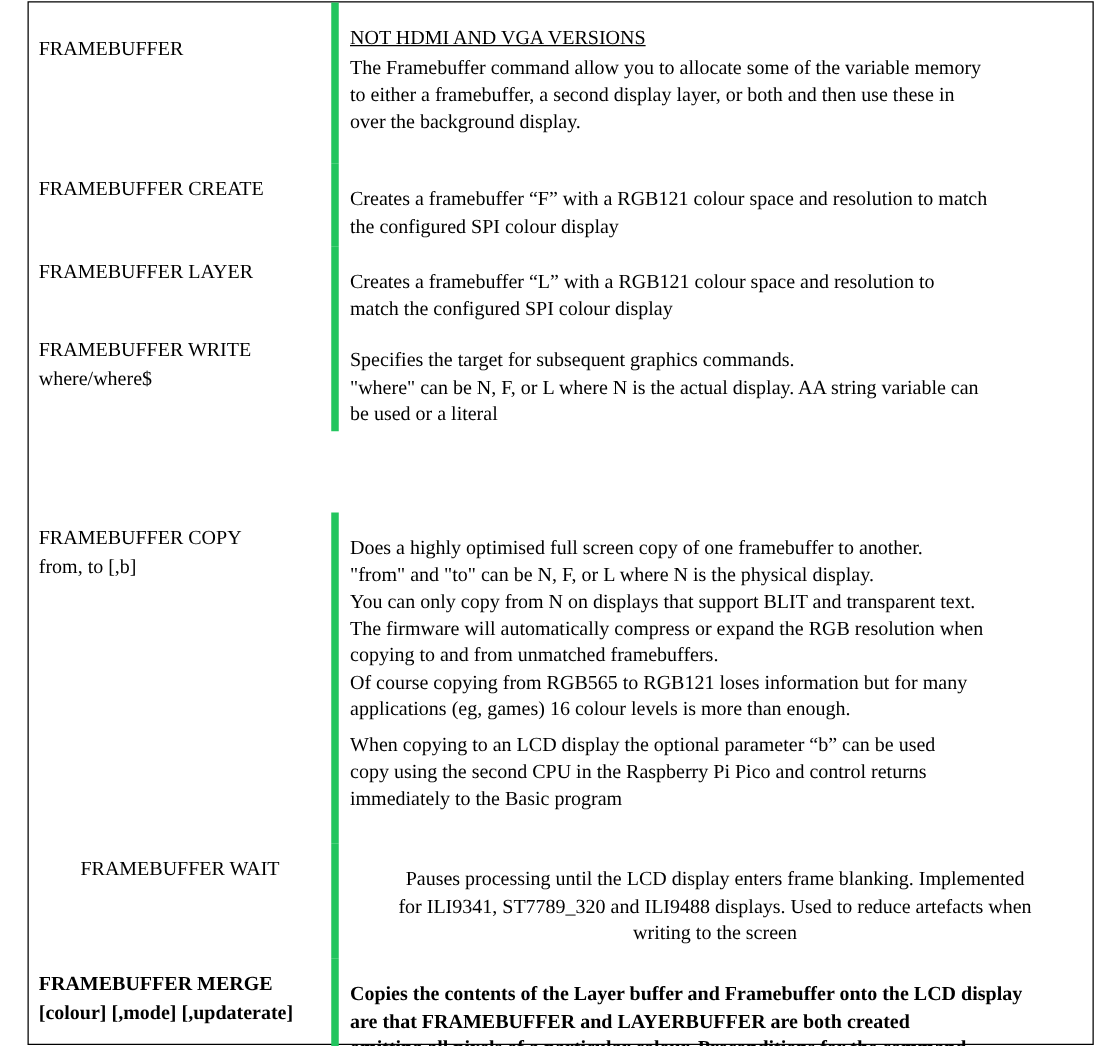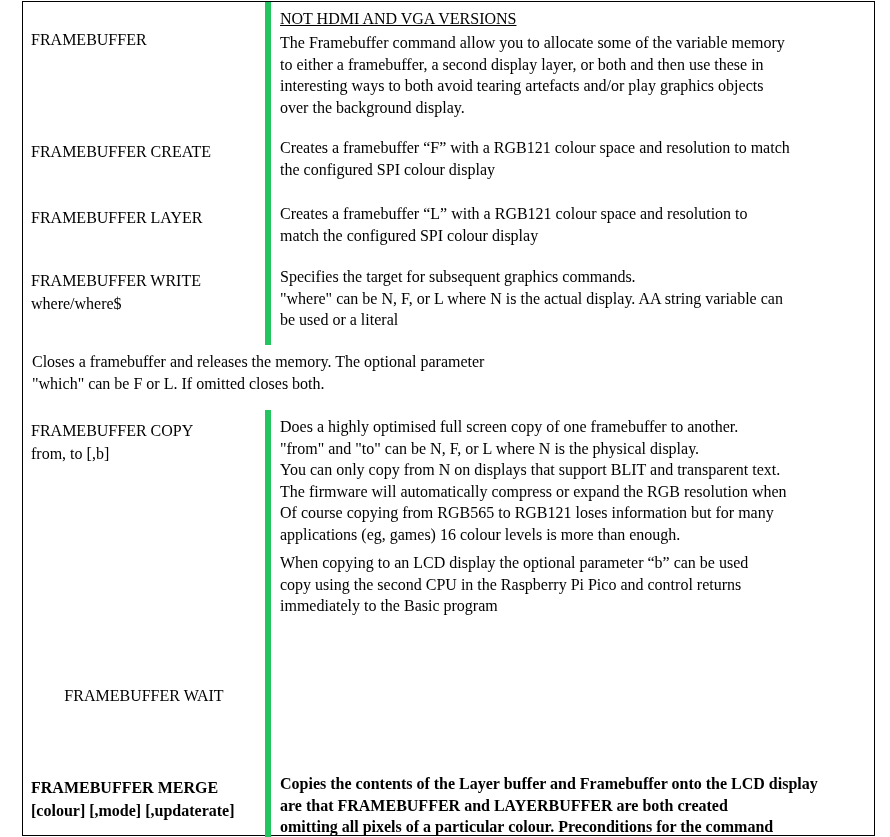--- a/index.html
+++ b/index.html
@@ -38,20 +38,21 @@
     flex-shrink: 0;
     border-right: 6px solid #22c55e;
     box-sizing: border-box;
     padding: 10px 8px 0 8px;
   }
   .r1 .cell-l { padding-top: 27px; }
   .cell-r {
     flex: 1;
     box-sizing: border-box;
     padding: 6px 10px 0 9px;
+    margin-top: 12px;
   }
   .cmd-line {
     font-size: 16px;
     line-height: 22.5px;
     white-space: nowrap;
   }
   .line {
     font-size: 16px;
     line-height: 21.5px;
     white-space: nowrap;
@@ -72,21 +73,20 @@
 
   <div class="row r1">
     <div class="cell-l">
       <div class="cmd-line">FRAMEBUFFER</div>
     </div>
     <div class="cell-r">
       <div class="heading">NOT HDMI AND VGA VERSIONS</div>
       <div class="para">
         <div class="line">The Framebuffer command allow you to allocate some of the variable memory</div>
         <div class="line">to either a framebuffer, a second display layer, or both and then use these in</div>
-        <div class="line">interesting ways to both avoid tearing artefacts and/or play graphics objects</div>
         <div class="line">over the background display.</div>
       </div>
     </div>
   </div>
 
   <div class="row r2">
     <div class="cell-l">
       <div class="cmd-line">FRAMEBUFFER CREATE</div>
     </div>
     <div class="cell-r">
@@ -117,53 +117,55 @@
     <div class="cell-r">
       <div class="para">
         <div class="line">Specifies the target for subsequent graphics commands.</div>
         <div class="line">"where" can be N, F, or L where N is the actual display. AA string variable can</div>
         <div class="line">be used or a literal</div>
       </div>
     </div>
   </div>
 
   <div class="row r5">
-    <div class="cell-r">
-      <div class="para">
-        <div class="line">Closes a framebuffer and releases the memory. The optional parameter</div>
-        <div class="line">"which" can be F or L. If omitted closes both.</div>
-      </div>
-    </div>
   </div>
 
   <div class="row r6">
     <div class="cell-l">
       <div class="cmd-line">FRAMEBUFFER COPY</div>
       <div class="cmd-line">from, to [,b]</div>
     </div>
     <div class="cell-r">
       <div class="para">
         <div class="line">Does a highly optimised full screen copy of one framebuffer to another.</div>
         <div class="line">"from" and "to" can be N, F, or L where N is the physical display.</div>
         <div class="line">You can only copy from N on displays that support BLIT and transparent text.</div>
         <div class="line">The firmware will automatically compress or expand the RGB resolution when</div>
+        <div class="line">copying to and from unmatched framebuffers.</div>
         <div class="line">Of course copying from RGB565 to RGB121 loses information but for many</div>
         <div class="line">applications (eg, games) 16 colour levels is more than enough.</div>
       </div>
       <div class="para">
         <div class="line">When copying to an LCD display the optional parameter “b” can be used</div>
         <div class="line">copy using the second CPU in the Raspberry Pi Pico and control returns</div>
         <div class="line">immediately to the Basic program</div>
       </div>
     </div>
   </div>
 
   <div class="row r7">
     <div class="cell-l">
       <div class="cmd-line">FRAMEBUFFER WAIT</div>
+    </div>
+    <div class="cell-r">
+      <div class="para">
+        <div class="line">Pauses processing until the LCD display enters frame blanking. Implemented</div>
+        <div class="line">for ILI9341, ST7789_320 and ILI9488 displays. Used to reduce artefacts when</div>
+        <div class="line">writing to the screen</div>
+      </div>
     </div>
   </div>
 
   <div class="row r8">
     <div class="cell-l">
       <div class="cmd-line">FRAMEBUFFER MERGE</div>
       <div class="cmd-line">[colour] [,mode] [,updaterate]</div>
     </div>
     <div class="cell-r">
       <div class="para">

